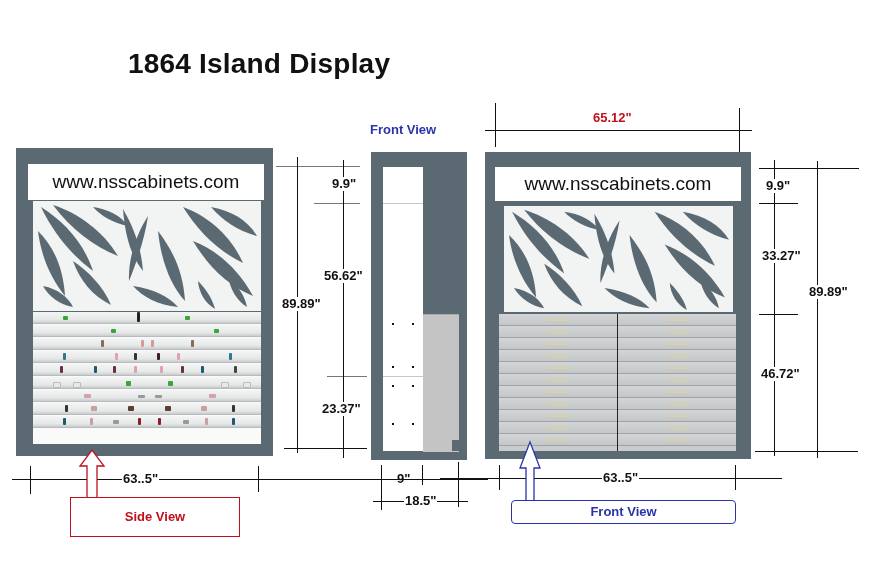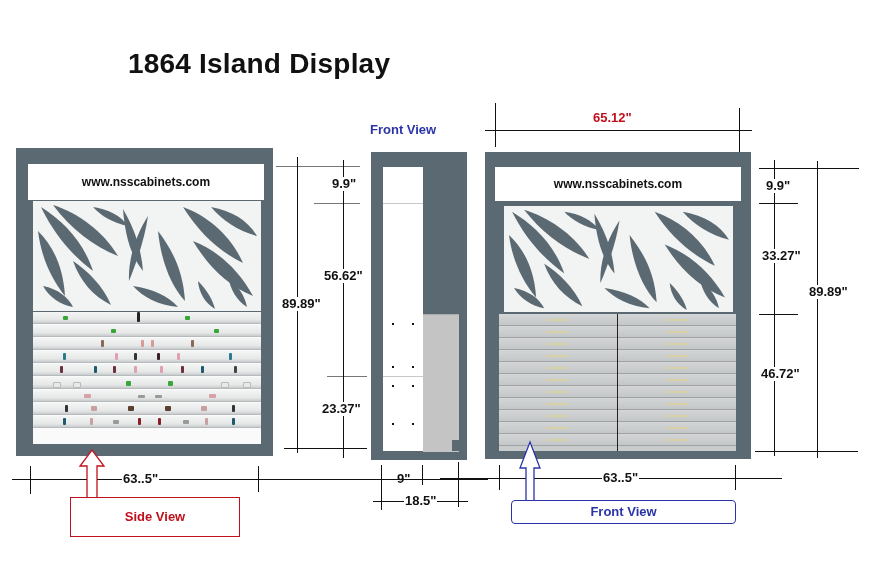--- a/index.html
+++ b/index.html
@@ -6,21 +6,21 @@
   body{width:872px;height:570px;position:relative;overflow:hidden;font-family:"Liberation Sans","DejaVu Sans",sans-serif;}
   .abs{position:absolute;}
   .title{left:128px;top:48px;font-size:28px;font-weight:bold;color:#111;letter-spacing:0.2px;}
   .sideview-label{left:370px;top:122px;font-size:13px;font-weight:bold;color:#2a34a8;}
   .dimtext{font-size:13px;font-weight:bold;color:#111;background:#fff;padding:0 1px;line-height:14px;white-space:nowrap;}
   .dimred{color:#c0101c;}
   .hl{position:absolute;height:1px;background:#111;}
   .vl{position:absolute;width:1px;background:#111;}
   .hlg{position:absolute;height:1px;background:#777;}
   .cab{position:absolute;background:#5b6a72;}
-  .sign{position:absolute;background:#fff;text-align:center;font-weight:bold;font-size:12px;color:#111;}
+  .sign{position:absolute;background:#fff;text-align:center;font-weight:normal;font-size:19px;color:#111;}
   .panel{position:absolute;background:#f2f3f3;overflow:hidden;}
   .shelves{position:absolute;background:#fafafa;}
   .shelf{position:absolute;left:0;right:0;height:11px;background:linear-gradient(#f4f5f5,#e6e8e8 70%,#c9cccd);border-bottom:1px solid #b7bbbd;}
   .item{position:absolute;width:3px;height:7px;border-radius:1px;}
   .drawers{position:absolute;background:#c9cccd;}
   .drawer{position:absolute;height:11px;background:linear-gradient(#d3d5d6,#c4c7c8);border-bottom:1px solid #9fa3a5;}
   .handle{position:absolute;height:2px;width:22px;background:#d8d1a6;border-radius:1px;}
   .callout-back{left:70px;top:497px;width:170px;height:40px;border:1.5px solid #c0101c;box-sizing:border-box;color:#c0101c;font-weight:bold;font-size:13px;text-align:center;line-height:38px;}
   .callout-front{left:511px;top:500px;width:225px;height:24px;border:1.5px solid #2a34a8;border-radius:4px;box-sizing:border-box;color:#2a34a8;font-weight:bold;font-size:13px;text-align:center;line-height:22px;}
 </style>

